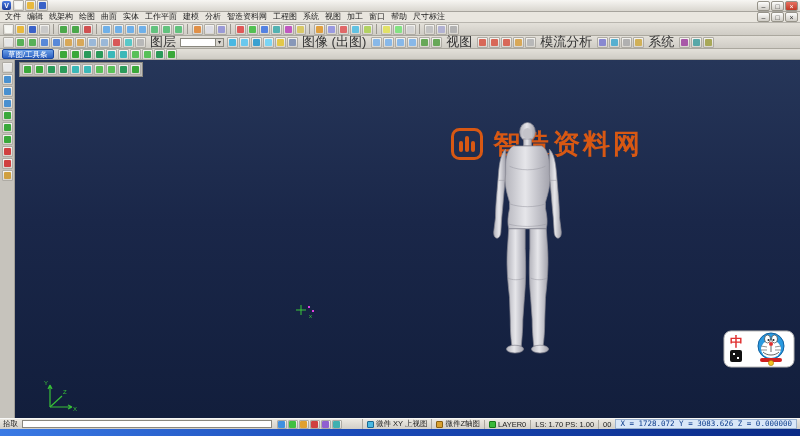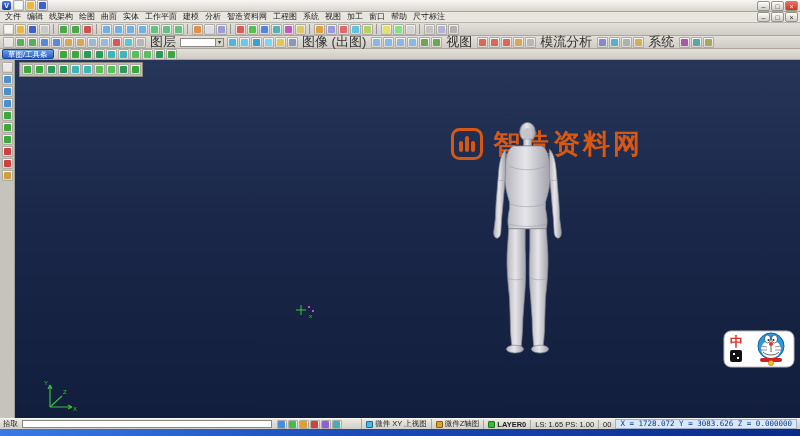--- a/index.html
+++ b/index.html
@@ -66,21 +66,21 @@
   .status-input { width:250px; height:8px; border:1px solid #8a887f; background:#fff; font-size:7px; padding:0 2px;
     font-family:"Liberation Sans","DejaVu Sans",sans-serif; }
   .status-icons { display:flex; margin-left:4px; }
   .status-icons .tbi { width:10px; height:9px; flex-basis:10px; }
   .status-right { margin-left:auto; display:flex; align-items:center; }
   .status-seg { padding:0 4px; border-left:1px solid #aaa79e; white-space:nowrap; display:flex; align-items:center; gap:2px; }
   .seg-chip { width:7px; height:7px; border-radius:1px; display:inline-block; }
   .layer-chip { background:#3ab83a; border:1px solid #1a7a1a; }
   .wp-chip { background:#4ab8e2; border:1px solid #1a6a92; }
   .ax-chip { background:#d8a030; border:1px solid #8a6010; }
-  .layer-name { font-weight:bold; }
+  .layer-name { font-weight:normal; }
   .coords-seg { background:#d9e7f8; color:#0a3a8a; font-family:"DejaVu Sans Mono",monospace; font-size:7.5px;
     border:1px solid #9ab0cc; padding:4px 4px; height:9px; line-height:8px; display:flex; align-items:center; }
   .bluebar { height:7px; flex:0 0 7px; background:linear-gradient(90deg,#3a7ae4 0%,#1a4ab8 45%,#0a2a86 100%); }
 </style>
 </head>
 <body>
 
 <div class="window">
 
   <div class="titlebar">
@@ -596,21 +596,21 @@
       </span>
       <span class="status-seg">
         <span class="seg-chip ax-chip"></span>
         <span>微件Z轴图</span>
       </span>
       <span class="status-seg">
         <span class="seg-chip layer-chip"></span>
         <span class="layer-name">LAYER0</span>
       </span>
       <span class="status-seg">
-        <span>LS: 1.65  PS: 1.00</span>
+        <span>LS: 1.70  PS: 1.00</span>
       </span>
       <span class="status-seg">
         <span>00</span>
       </span>
       <span class="coords-seg">X = 1728.072  Y = 3083.626  Z = 0.000000</span>
     </div>
   </div>
 
   <div class="bluebar"></div>
 

